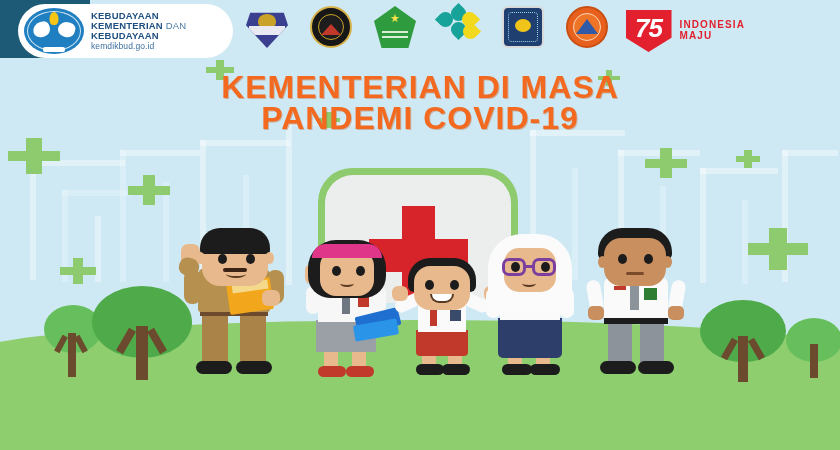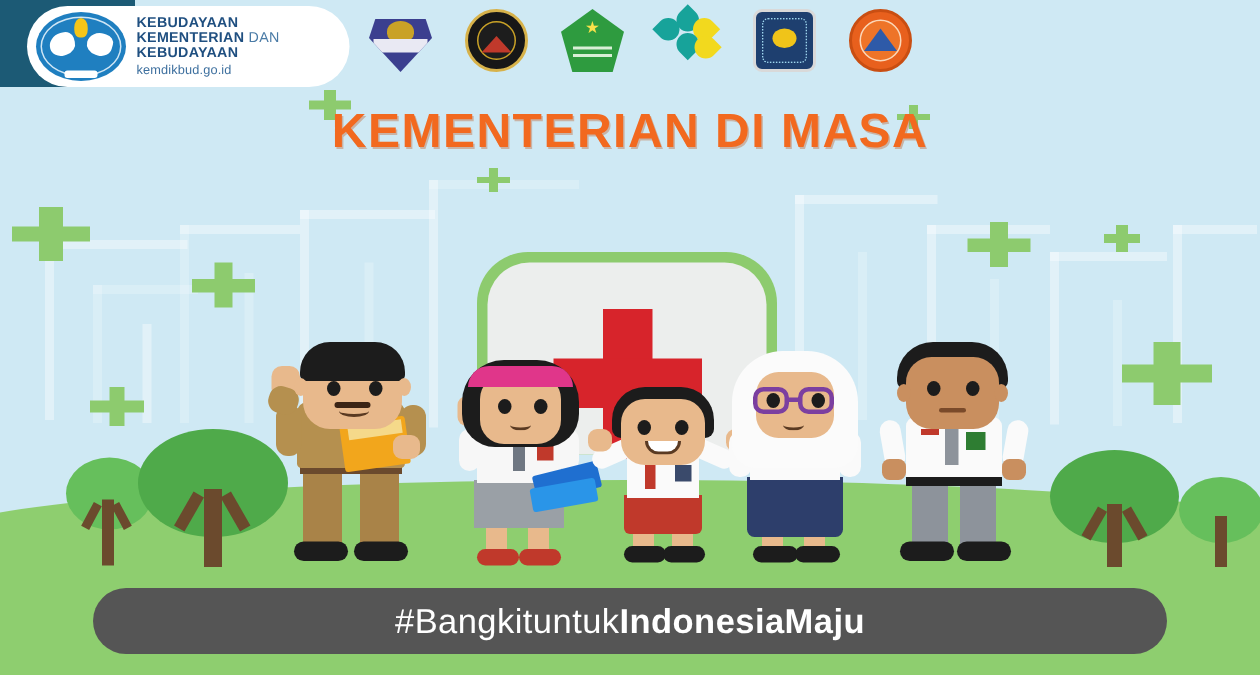--- a/index.html
+++ b/index.html
@@ -424,27 +424,30 @@
       <div class="logo lg-navy">
         <div class="dots"></div>
           <div class="tree2"></div>
       </div>
       <div class="logo lg-bnpb">
         <div class="inner"></div>
           <div class="tri"></div>
       </div>
     </div>
 
+    <div class="imaju">
+      <div class="imaju-shield">
+        <div class="imaju-75">75</div>
+      </div>
+      <div class="imaju-txt">
+        <div>INDONESIA</div>
+        <div>MAJU</div>
+      </div>
+    </div>
   </div>
 
   <div class="headline">
     <div>KEMENTERIAN DI MASA</div>
-  </div>
-
-  <div class="hashwrap">
-    <div class="hashbar">
-      <div class="hashtext">
-        <span class="lt">#Bangkituntuk</span><span class="bd">IndonesiaMaju</span>
-      </div>
-    </div>
-  </div>
+    <div>PANDEMI COVID-19</div>
+  </div>
+
 
 </div>
 
 </body></html>

